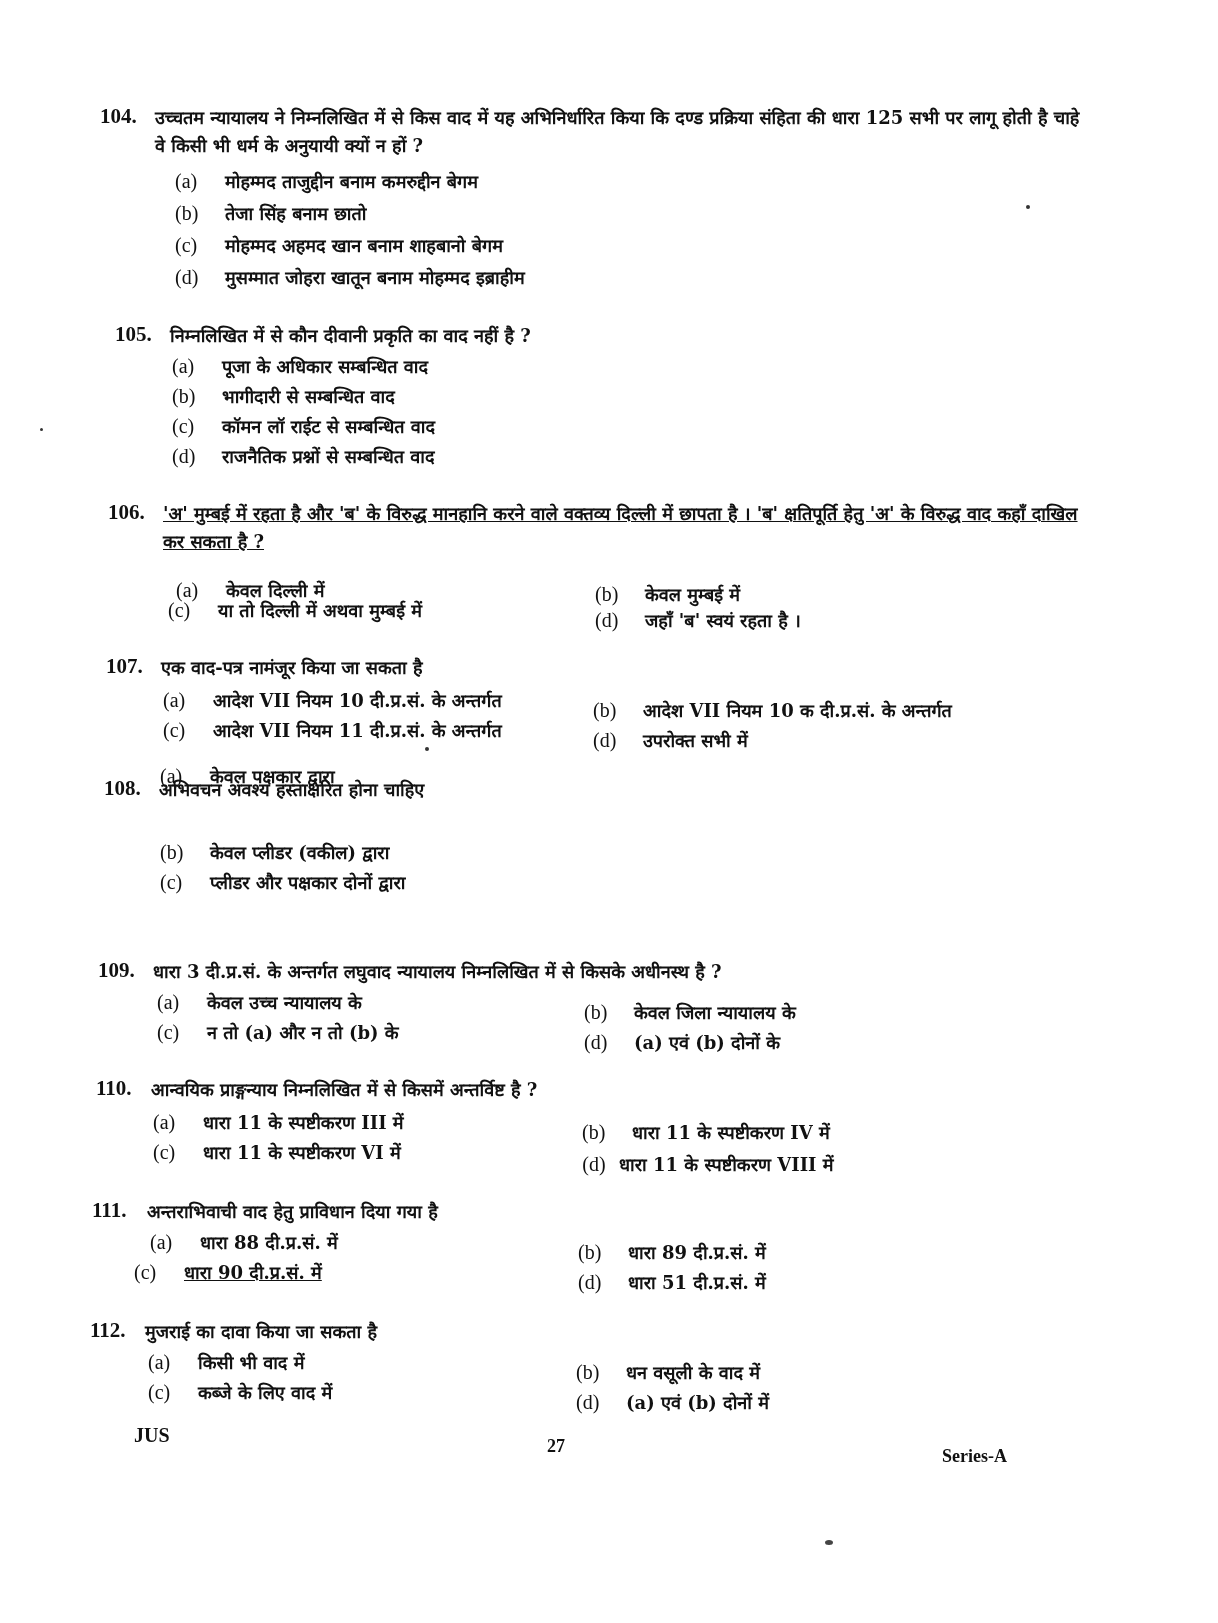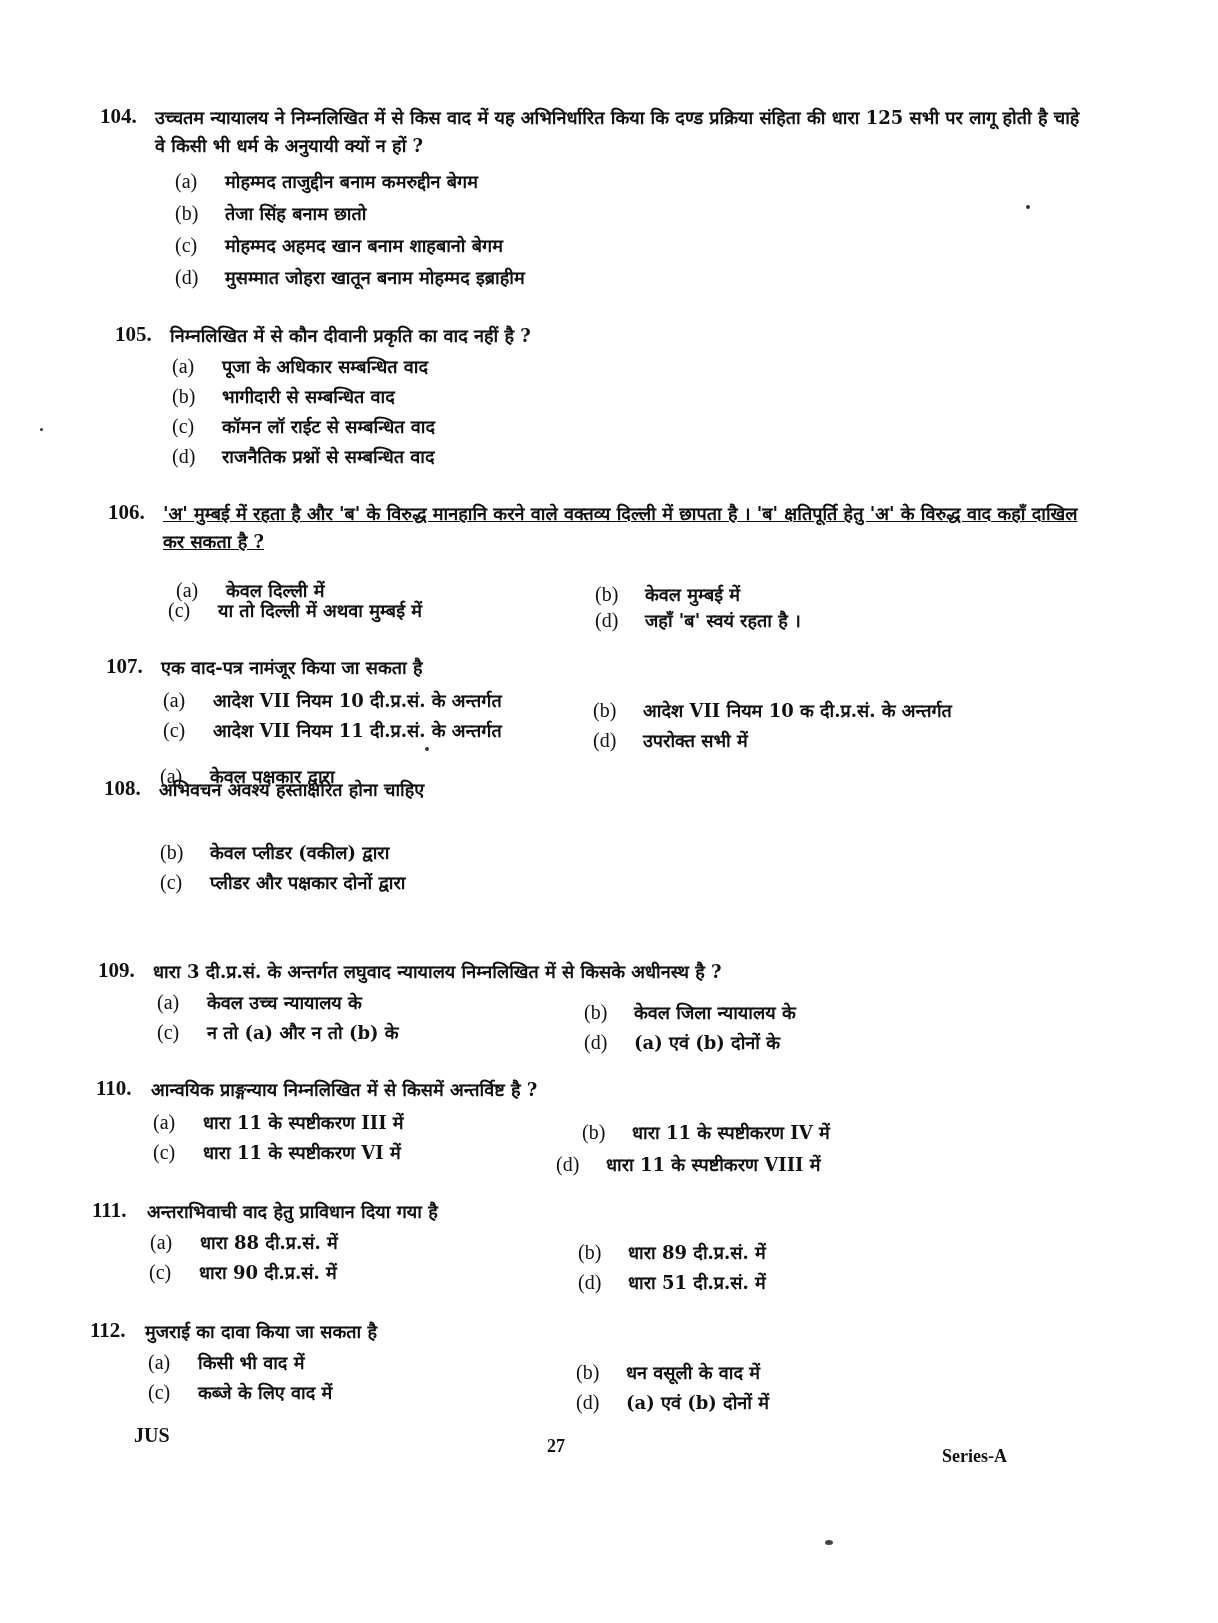--- a/index.html
+++ b/index.html
@@ -75,29 +75,29 @@
   <div class="opt" style="left:157px; top:1018px;"><span class="lbl">(c)</span><span>न तो (a) और न तो (b) के</span></div>
   <div class="opt" style="left:584px; top:1028px;"><span class="lbl">(d)</span><span>(a) एवं (b) दोनों के</span></div>
 
   <div class="q" style="top:1076px; left:96px;">
     <span class="qnum">110.</span>
     <div class="qtext">आन्वयिक प्राङ्गन्याय निम्नलिखित में से किसमें अन्तर्विष्ट है ?</div>
   </div>
   <div class="opt" style="left:153px; top:1108px;"><span class="lbl">(a)</span><span>धारा 11 के स्पष्टीकरण III में</span></div>
   <div class="opt" style="left:582px; top:1118px;"><span class="lbl">(b)</span><span>धारा 11 के स्पष्टीकरण IV में</span></div>
   <div class="opt" style="left:153px; top:1138px;"><span class="lbl">(c)</span><span>धारा 11 के स्पष्टीकरण VI में</span></div>
-  <div class="opt" style="left:556px; top:1150px;"><span class="lbl">(d)</span><span>धारा 11 के स्पष्टीकरण VIII में</span></div>
+  <div class="opt" style="left:569px; top:1150px;text-align:center;"><span class="lbl">(d)</span><span>धारा 11 के स्पष्टीकरण VIII में</span></div>
 
   <div class="q" style="top:1198px; left:92px;">
     <span class="qnum">111.</span>
     <div class="qtext">अन्तराभिवाची वाद हेतु प्राविधान दिया गया है</div>
   </div>
   <div class="opt" style="left:150px; top:1228px;"><span class="lbl">(a)</span><span>धारा 88 दी.प्र.सं. में</span></div>
   <div class="opt" style="left:578px; top:1238px;"><span class="lbl">(b)</span><span>धारा 89 दी.प्र.सं. में</span></div>
-  <div class="opt" style="left:149px; top:1258px;"><span class="lbl">(c)</span><span>धारा 90 दी.प्र.सं. में</span></div>
+  <div class="opt" style="left:134px; top:1258px;text-decoration:underline;"><span class="lbl">(c)</span><span>धारा 90 दी.प्र.सं. में</span></div>
   <div class="opt" style="left:578px; top:1268px;"><span class="lbl">(d)</span><span>धारा 51 दी.प्र.सं. में</span></div>
 
   <div class="q" style="top:1318px; left:90px;">
     <span class="qnum">112.</span>
     <div class="qtext">मुजराई का दावा किया जा सकता है</div>
   </div>
   <div class="opt" style="left:148px; top:1348px;"><span class="lbl">(a)</span><span>किसी भी वाद में</span></div>
   <div class="opt" style="left:576px; top:1358px;"><span class="lbl">(b)</span><span>धन वसूली के वाद में</span></div>
   <div class="opt" style="left:148px; top:1378px;"><span class="lbl">(c)</span><span>कब्जे के लिए वाद में</span></div>
   <div class="opt" style="left:576px; top:1388px;"><span class="lbl">(d)</span><span>(a) एवं (b) दोनों में</span></div>

